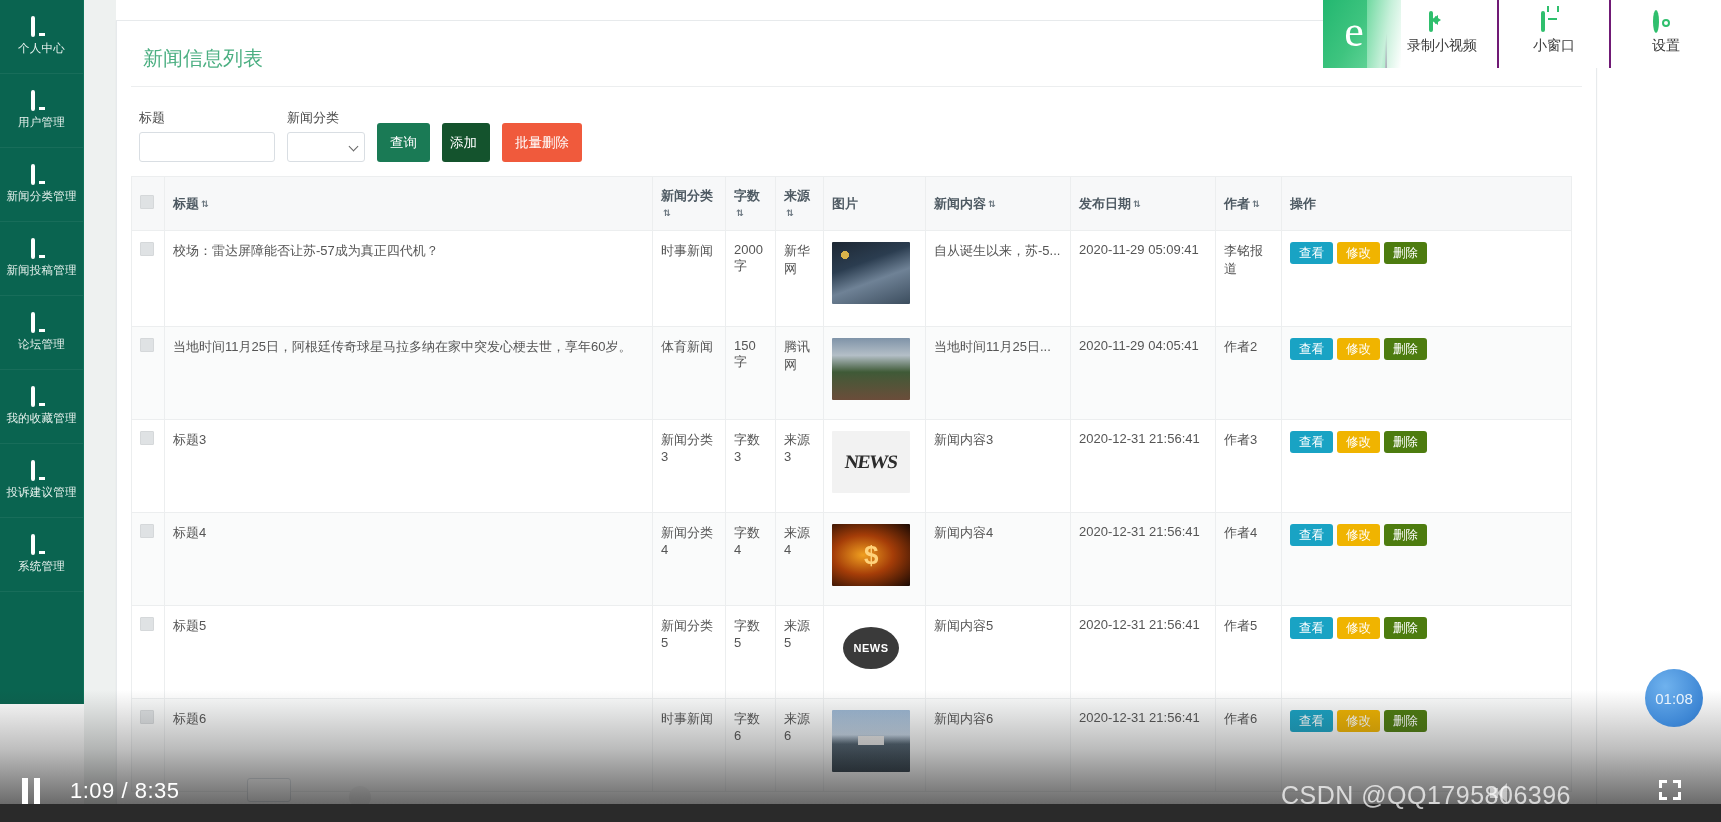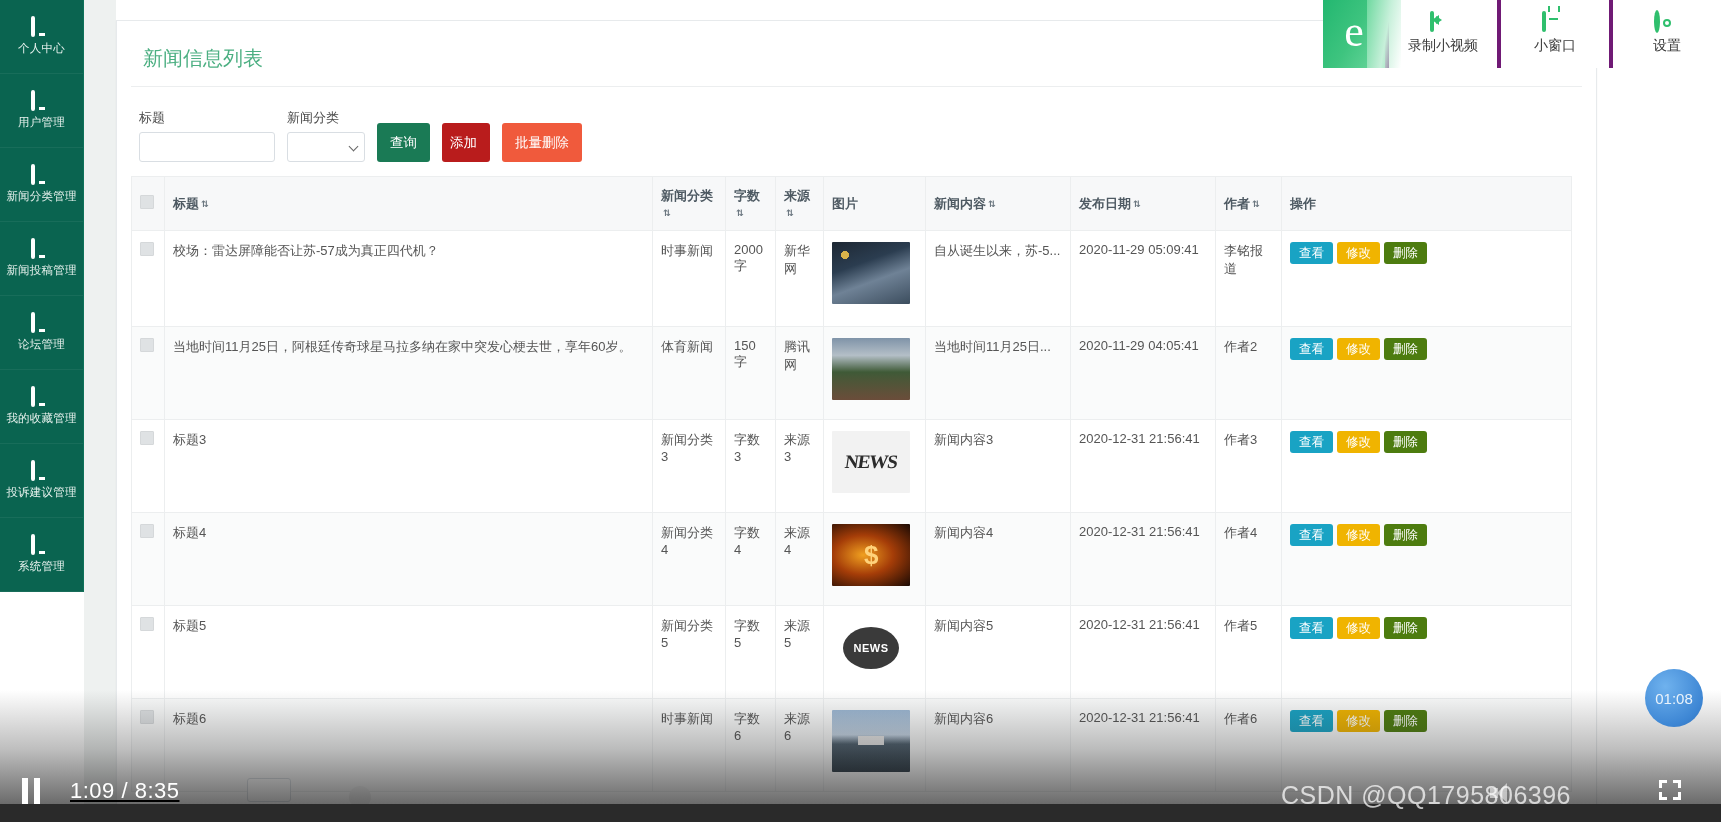--- a/index.html
+++ b/index.html
@@ -7,21 +7,21 @@
     width: 1721px; height: 822px;
     overflow: hidden;
     font-family: "Liberation Sans", "DejaVu Sans", sans-serif;
     background: #ffffff;
   }
   #app { position: relative; width: 1721px; height: 822px; overflow: hidden; background:#fff; }
 
   
   .sidebar {
     position: absolute; left: 0; top: 0;
-    width: 84px; height: 592px;
+    width: 84px; height: 704px;
     background: #0a6450;
     border-right: 1px solid #0d7159;
     z-index: 5;
   }
   .side-item {
     width: 100%; height: 74px;
     display: flex; flex-direction: column;
     align-items: center; justify-content: center;
     gap: 5px;
     border-bottom: 1px solid rgba(255,255,255,0.06);
@@ -102,21 +102,21 @@
     transform: rotate(45deg);
   }
   .btn {
     height: 39px; padding: 0 13px;
     border: none; border-radius: 3px;
     color: #fff; font-size: 13.5px; cursor: pointer;
     font-family: "Liberation Sans", sans-serif;
     line-height: 30px; display: inline-block;
   }
   .btn-query  { background: #1a7a55; }
-  .btn-add    { background: #b91c1c; padding-left: 8px; }
+  .btn-add    { background: #14532d; padding-left: 8px; }
   .btn-batch  { background: #f05a3c; }
 
   
   .table-wrap { padding: 0 14px; }
   table.grid {
     width: 1440px;
     border-collapse: collapse;
     table-layout: fixed;
     font-size: 13px;
     color: #555;
@@ -200,21 +200,21 @@
     position: relative;
   }
   .bb-logo::after{
     content:""; position:absolute; right:-16px; top:0; width:34px; height:68px;
     background: linear-gradient(100deg,#6fd9a0 0%, #c7f0da 55%, rgba(255,255,255,0) 100%);
   }
   .bb-e { font-family: "Liberation Serif", serif; font-size: 44px; color:#fff; line-height:1; margin-top:-4px; }
   .bb-item {
     width: 112px; display: flex; flex-direction: column;
     align-items: center; justify-content: center; gap: 3px;
-    border-left: 4px solid #701a75; cursor: pointer;
+    border-left: 2px solid #701a75; cursor: pointer;
     background: #fff;
   }
   .bb-item:first-of-type { border-left: none; }
   .bb-label { font-size: 14px; color: #3a3a3a; }
   .bb-icon { width: 26px; height: 21px; position: relative; }
   .ic-rec { border: 2px solid #2fbf6d; border-radius: 3px; width: 21px; height: 17px; position: relative; }
   .ic-rec::before{content:"";position:absolute;left:4px;top:3px;border-left:6px solid #2fbf6d;border-top:4px solid transparent;border-bottom:4px solid transparent;}
   .ic-rec::after{content:"";position:absolute;right:-7px;top:2px;border-right:7px solid #2fbf6d;border-top:5px solid transparent;border-bottom:5px solid transparent;}
   .ic-win { border: 2px solid #2fbf6d; border-radius: 2px; width: 22px; height: 16px; position: relative; margin-top:4px;}
   .ic-win::before{content:"";position:absolute;left:5px;top:5px;width:9px;height:2px;background:#2fbf6d;}
@@ -223,21 +223,21 @@
   .ic-gear::before{content:"";position:absolute;left:6px;top:6px;width:4px;height:4px;border:2px solid #2fbf6d;border-radius:50%;}
 
   
   .video-fade {
     position: absolute; left: 0; right: 0; bottom: 0; height: 132px;
     background: linear-gradient(180deg, rgba(40,40,40,0) 0%, rgba(40,40,40,0.30) 45%, rgba(30,30,30,0.78) 100%);
     z-index: 30; pointer-events: none;
   }
   .video-controls {
     position: absolute; left: 0; right: 0; bottom: 0; height: 62px;
-    z-index: 31; display: flex; align-items: center; text-decoration: underline;
+    z-index: 31; display: flex; align-items: center;
   }
   .pause-btn {
     margin-left: 22px; width: 26px; height: 26px;
     display: flex; gap: 6px; align-items: center; cursor: pointer;
   }
   .pause-btn i { display: block; width: 6px; height: 26px; background: #fff; }
   .time-label { margin-left: 22px; color: #fff; font-size: 22px; letter-spacing: .5px; }
   .vol-icon {
     position: absolute; right: 205px; bottom: 18px;
     width: 26px; height: 22px; opacity: .55; cursor: pointer;

